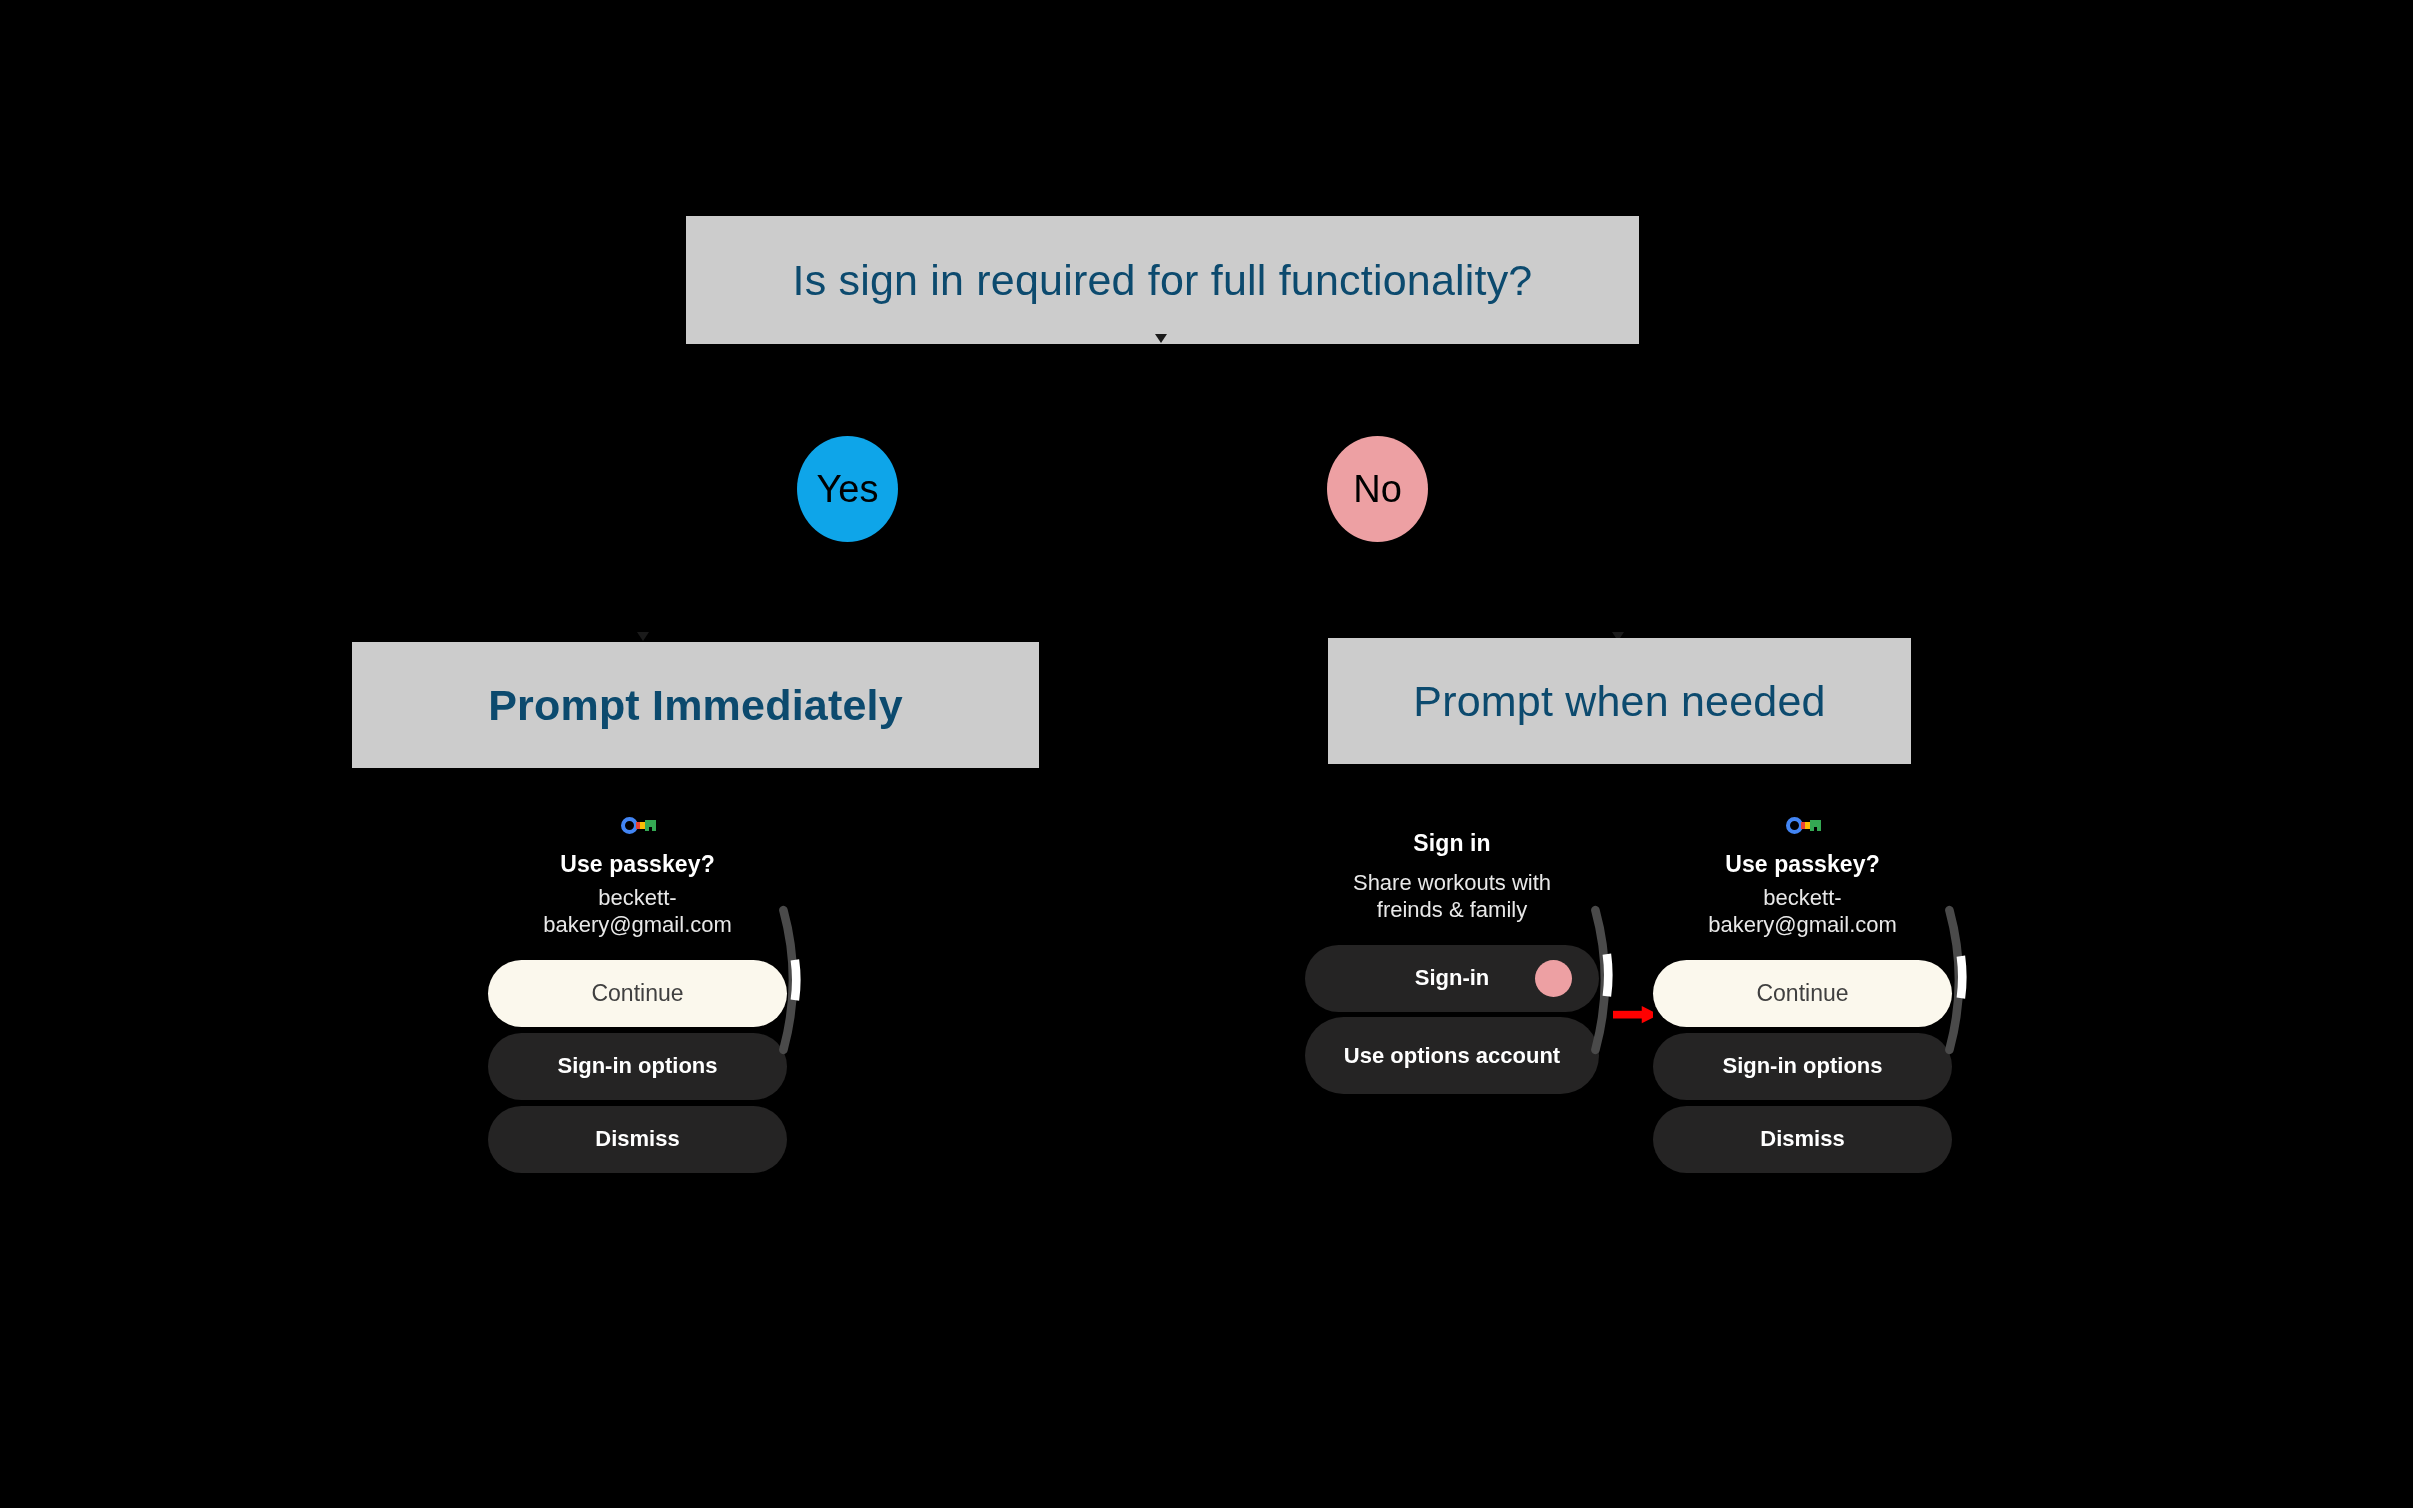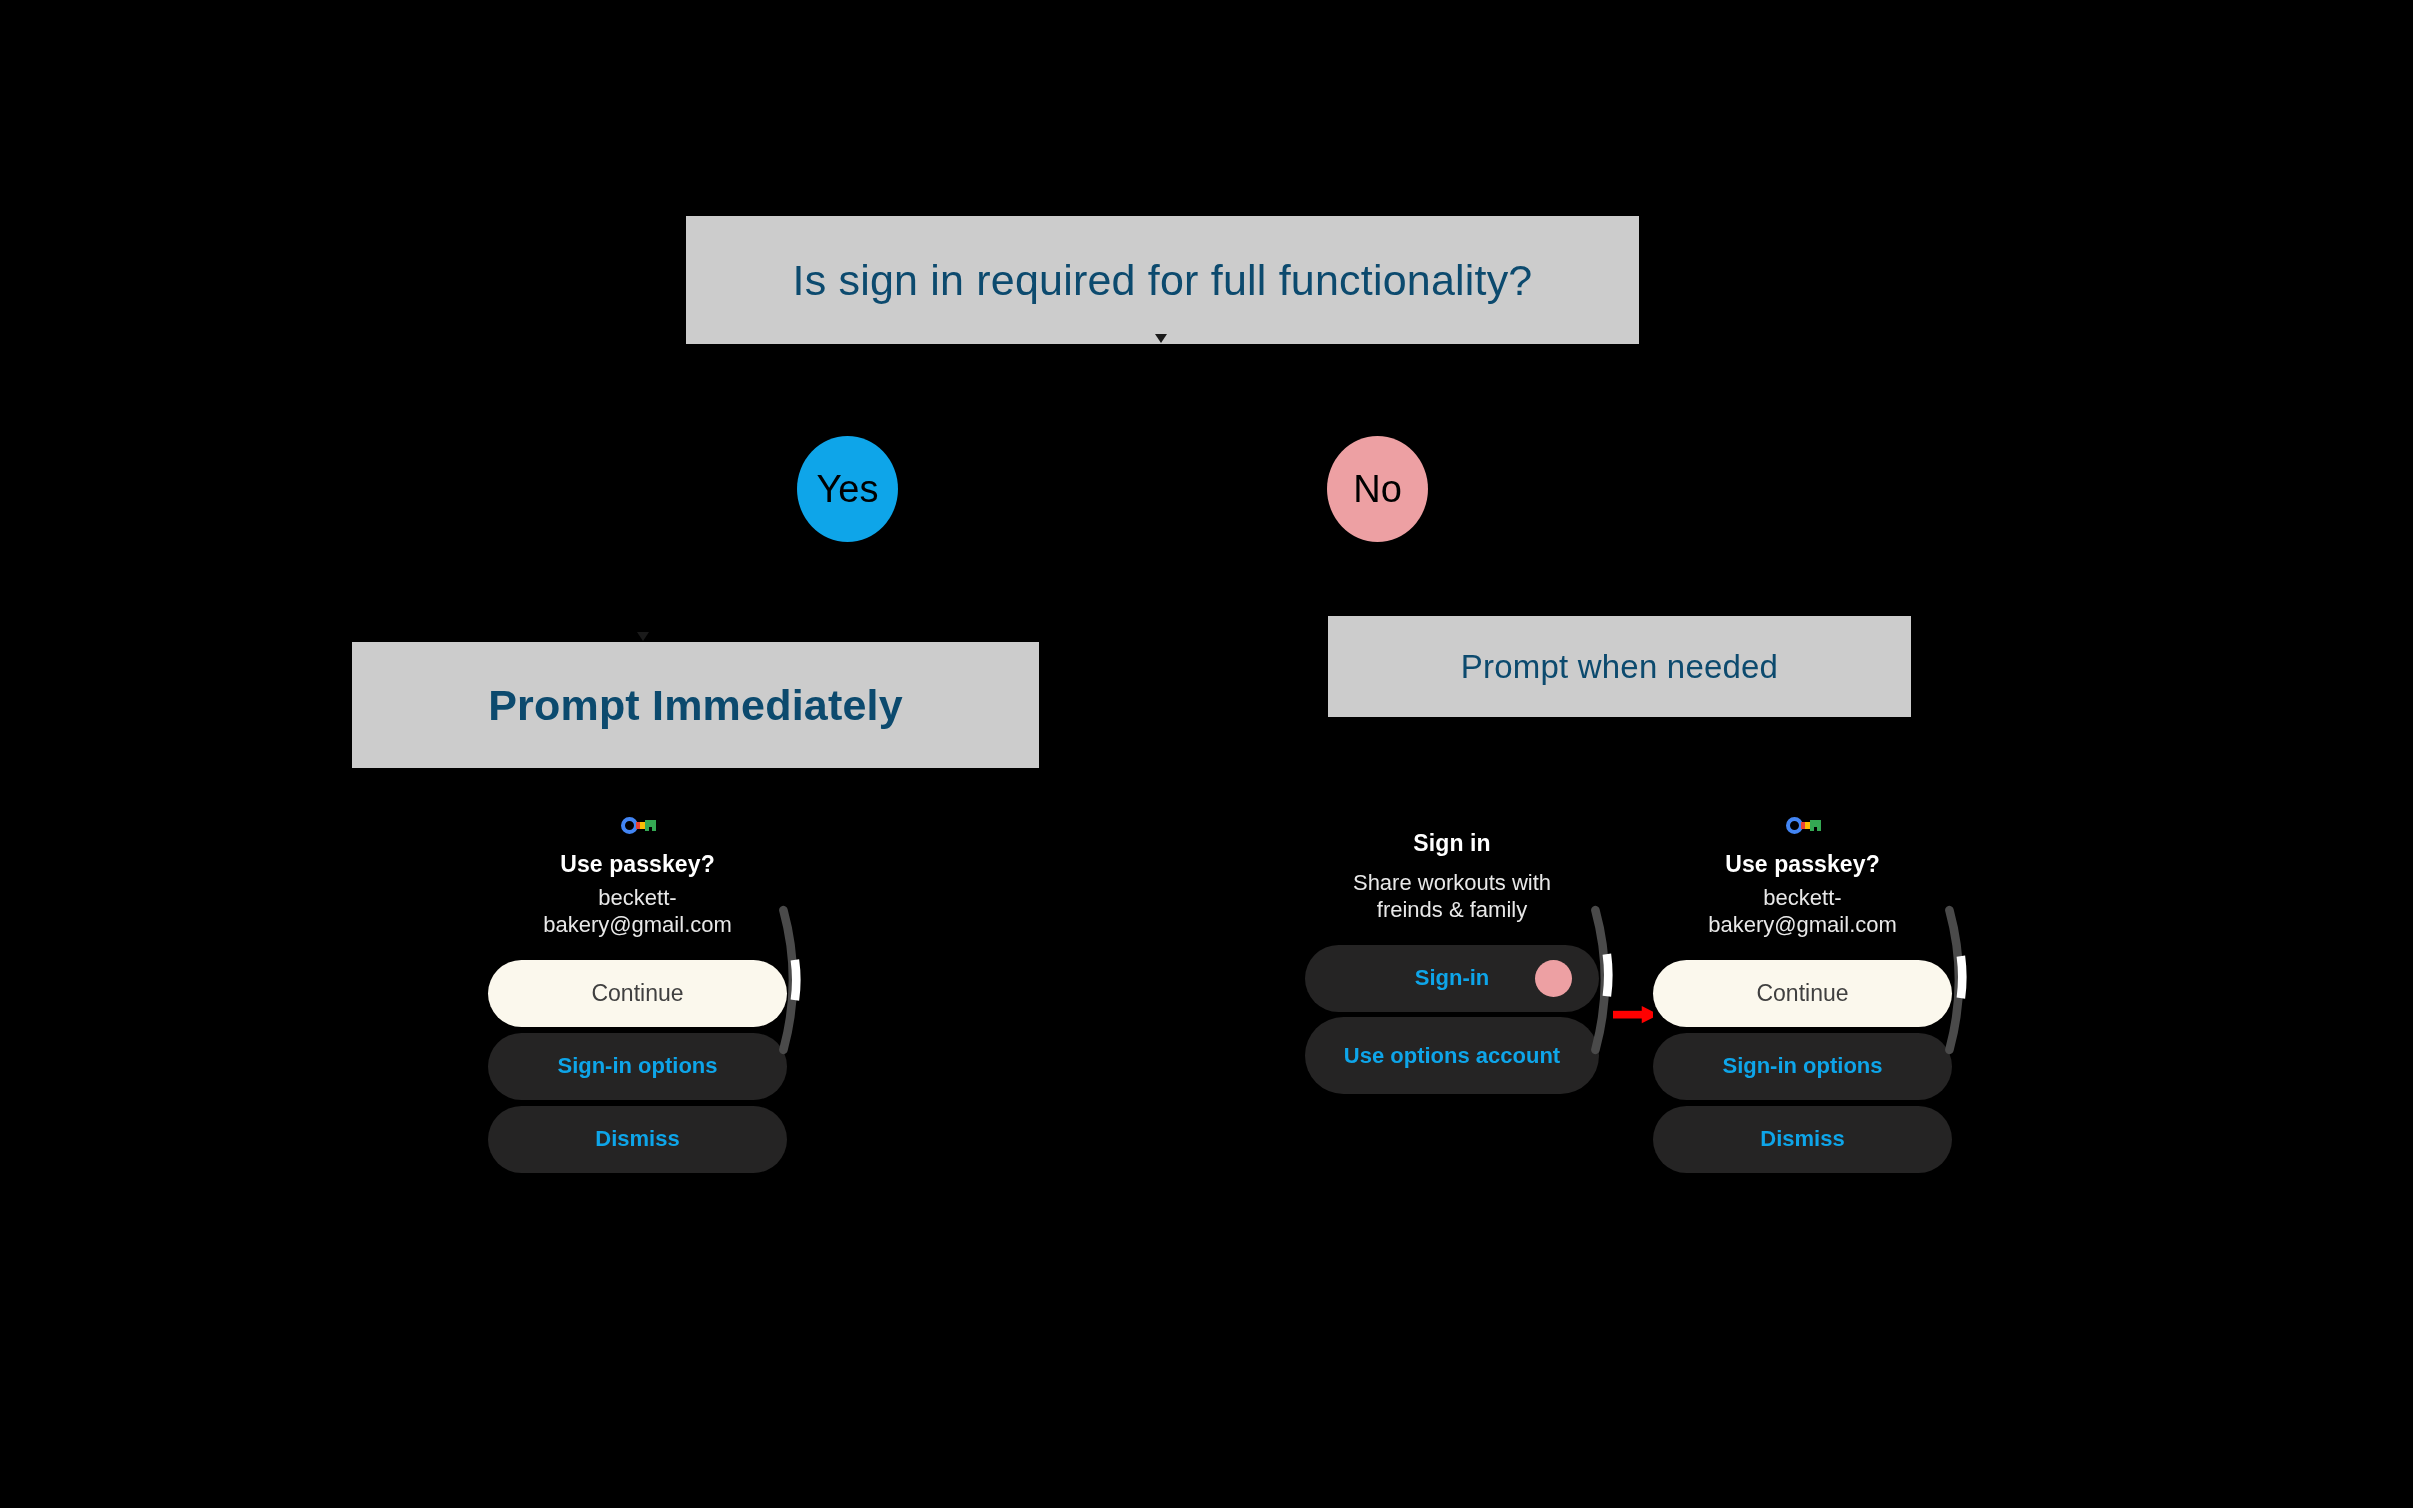--- a/index.html
+++ b/index.html
@@ -42,24 +42,24 @@
   #box-yes {
     left: 352px;
     top: 642px;
     width: 687px;
     height: 126px;
     font-size: 43px;
     font-weight: bold;
   }
   #box-no {
     left: 1328px;
-    top: 616px;
+    top: 638px;
     width: 583px;
-    height: 101px;
-    font-size: 33px;
+    height: 126px;
+    font-size: 43px;
   }
 
   .fc-ellipse {
     position: absolute;
     display: flex;
     align-items: center;
     justify-content: center;
     border-radius: 50%;
     color: #000000;
     font-size: 38px;
@@ -170,21 +170,21 @@
     display: flex;
     align-items: center;
     justify-content: center;
     text-align: center;
     font-size: 22px;
     font-weight: 700;
     box-sizing: border-box;
   }
   .pill-dark {
     background: #252424;
-    color: #0ea5e9;
+    color: #ffffff;
   }
   .pill-light {
     background: #fbf8ed;
     color: #404040;
     font-weight: 400;
     font-size: 23px;
   }
 
   
   .scrollarc {

